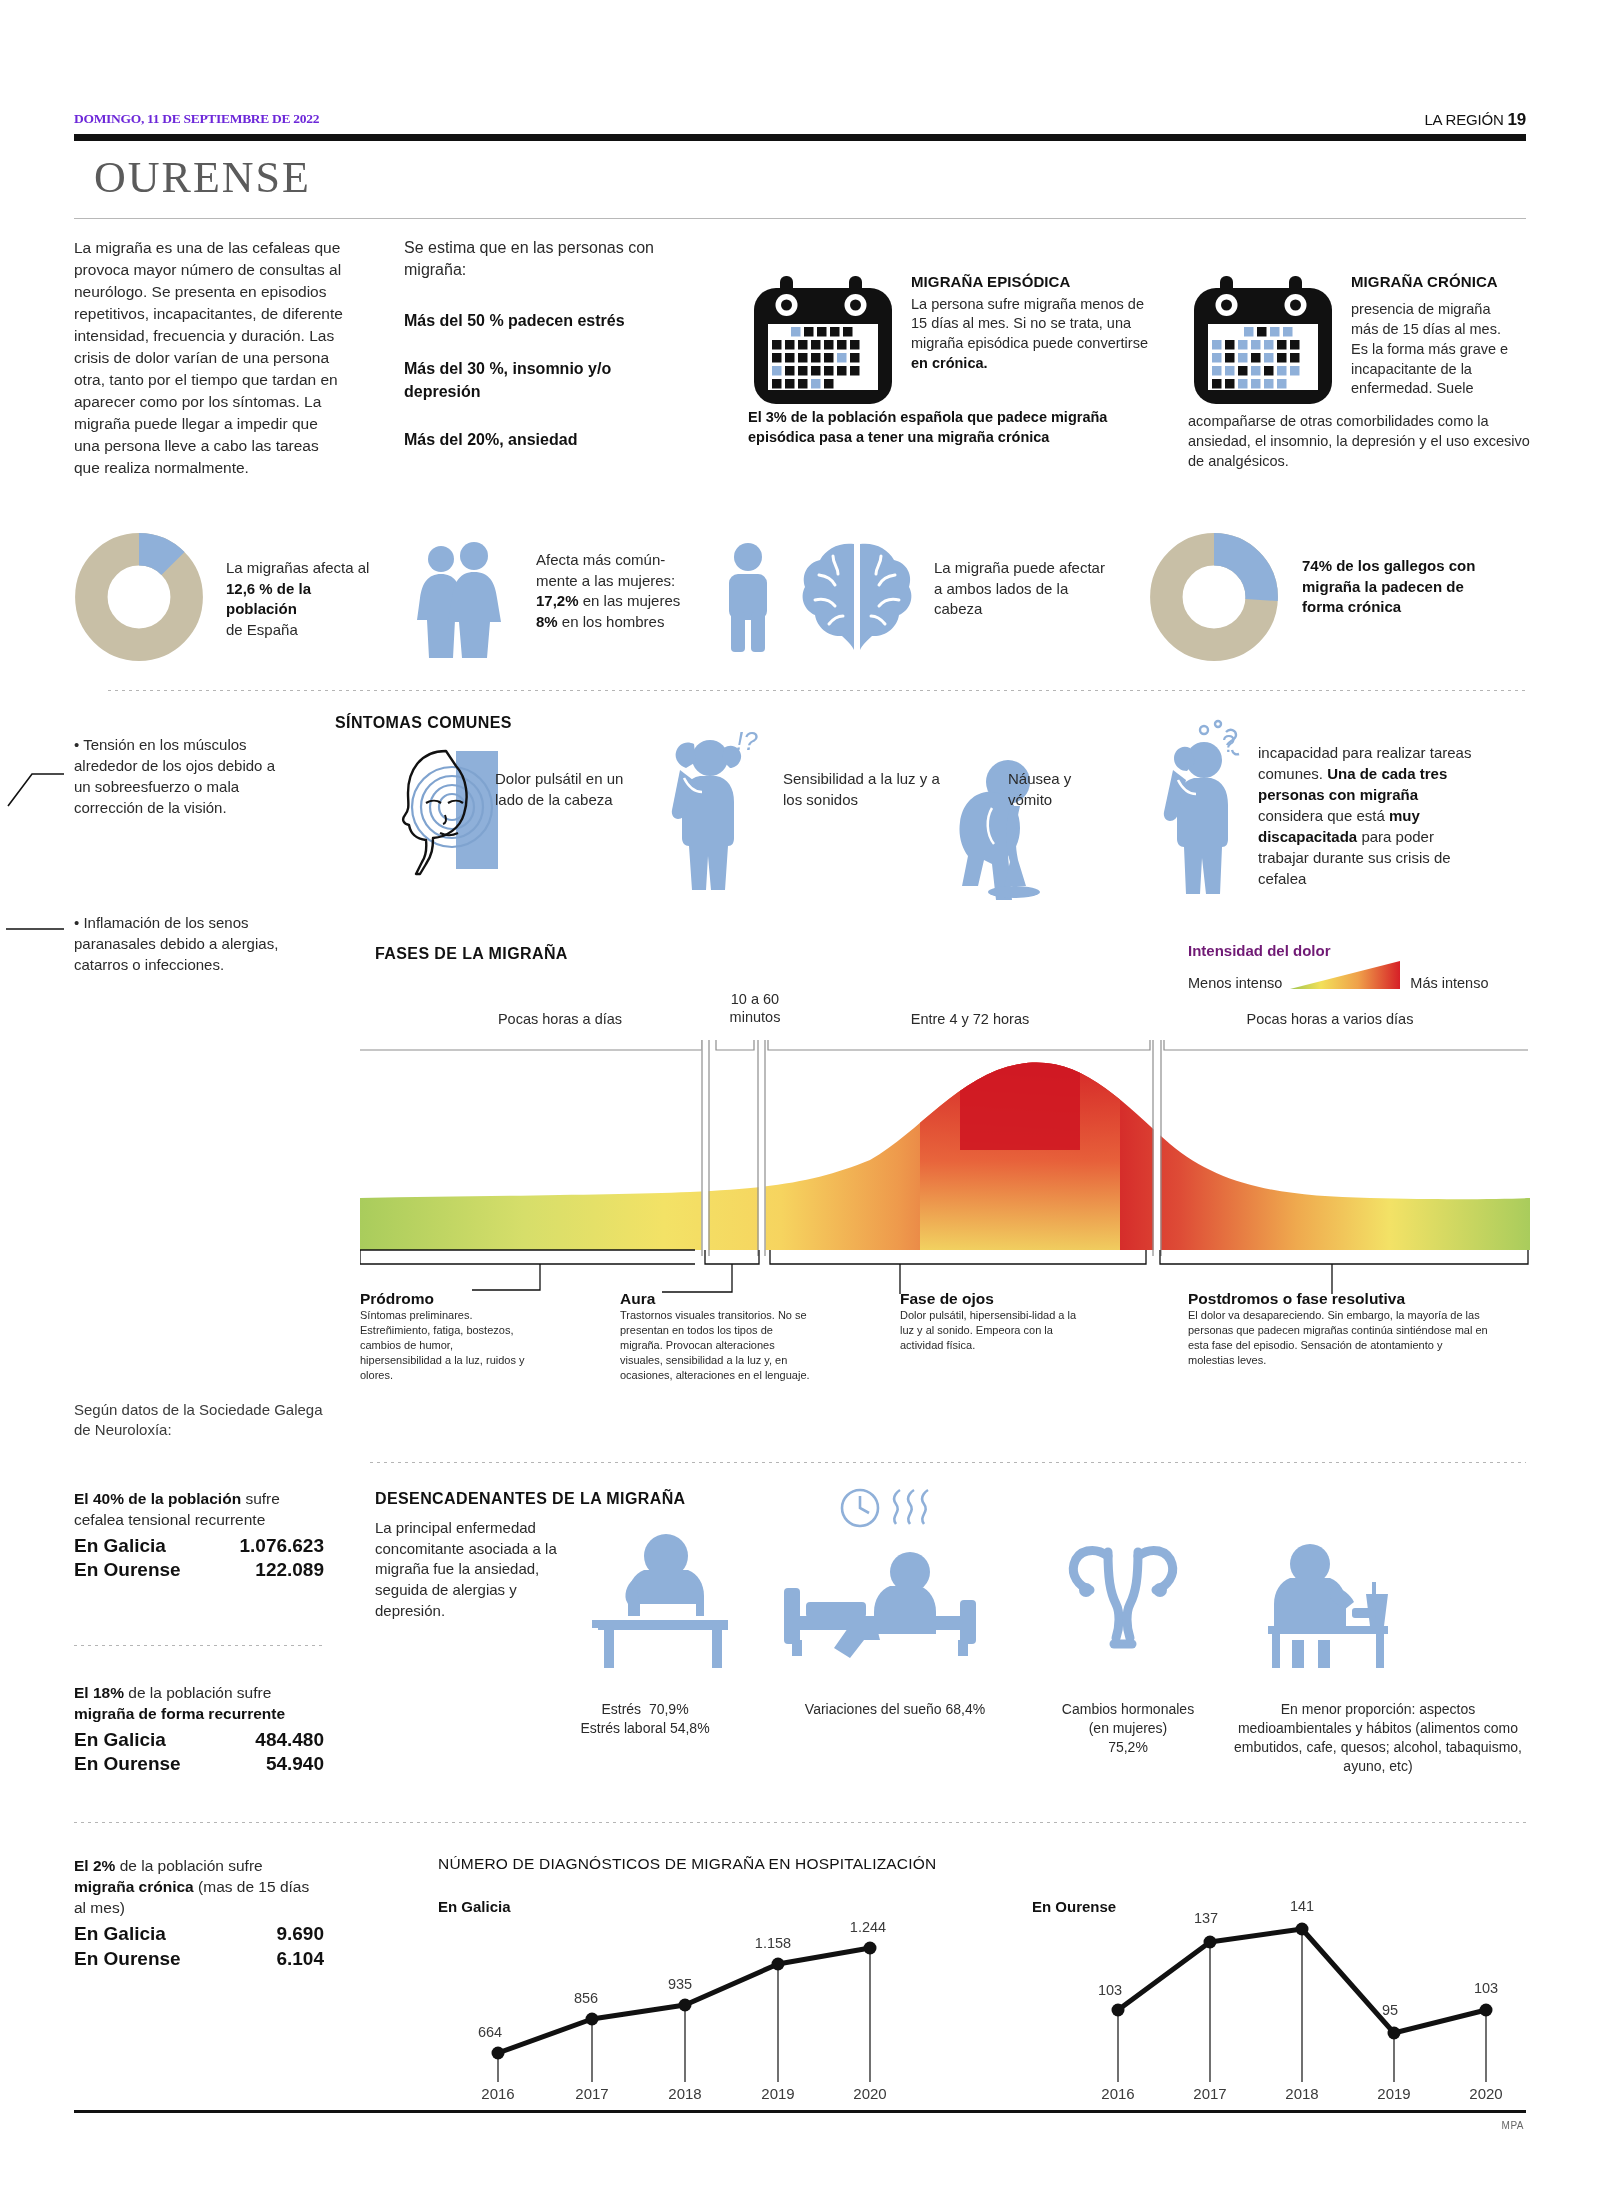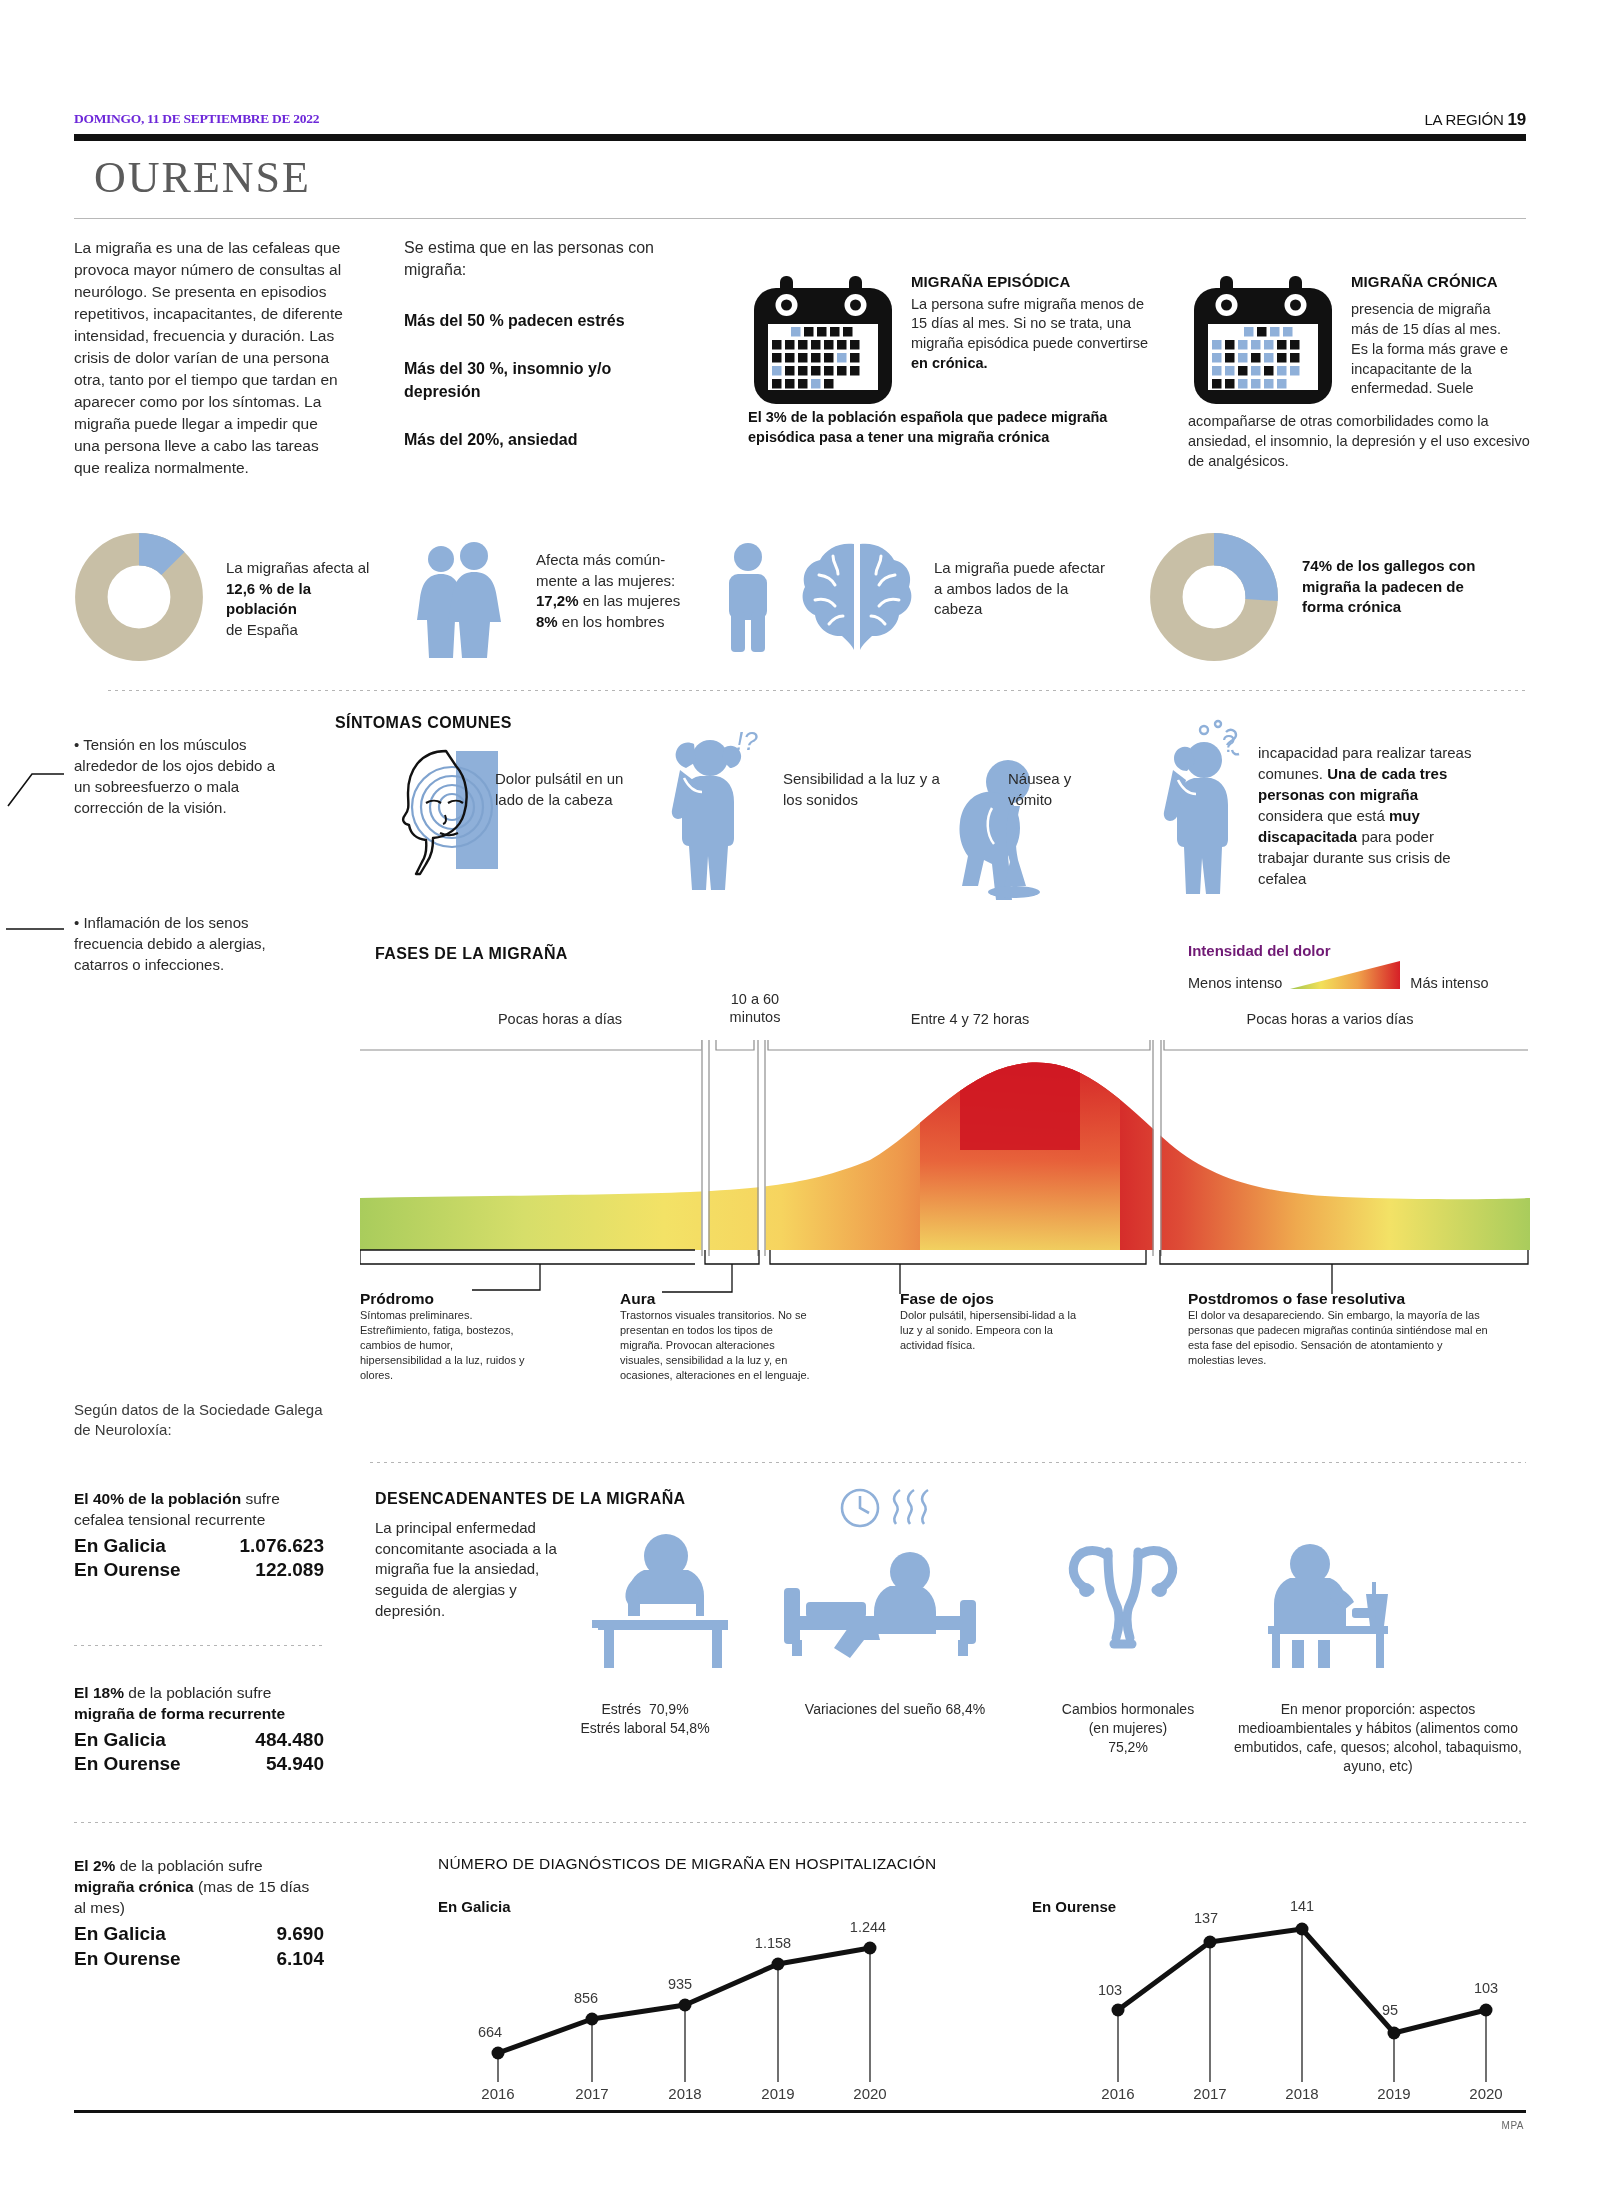--- a/index.html
+++ b/index.html
@@ -282,21 +282,21 @@
   <div class="hr-dash" style="left:108px; right:74px; top:690px;"></div>
 
   <svg style="position:absolute;left:6px;top:760px;" width="60" height="50">
     <path d="M2 46 L26 14 L58 14" stroke="#111" stroke-width="1.6" fill="none"></path>
   </svg>
   <div class="note" style="position:absolute;left:74px;top:734px;width:215px;">• Tensión en los músculos alrededor de los ojos debido a un sobreesfuerzo o mala corrección de la visión.</div>
 
   <svg style="position:absolute;left:6px;top:922px;" width="60" height="14">
     <path d="M0 7 L58 7" stroke="#111" stroke-width="1.6" fill="none"></path>
   </svg>
-  <div class="note" style="position:absolute;left:74px;top:912px;width:215px;">• Inflamación de los senos frecuencia debido a alergias, catarros o infecciones.</div>
+  <div class="note" style="position:absolute;left:74px;top:912px;width:215px;">• Inflamación de los senos paranasales debido a alergias, catarros o infecciones.</div>
 
   <div class="sec-title" style="position:absolute;left:335px;top:714px;">SÍNTOMAS COMUNES</div>
 
   <svg style="position:absolute;left:388px;top:745px;" width="130" height="145" viewBox="0 0 130 145">
     <rect x="68" y="6" width="42" height="118" fill="#8FB0D9"></rect>
     <g stroke="#7FA3CF" stroke-width="2.2" fill="none">
       <circle cx="64" cy="62" r="13"></circle>
         <circle cx="64" cy="62" r="22"></circle>
         <circle cx="64" cy="62" r="31"></circle>
         <circle cx="64" cy="62" r="40"></circle>

